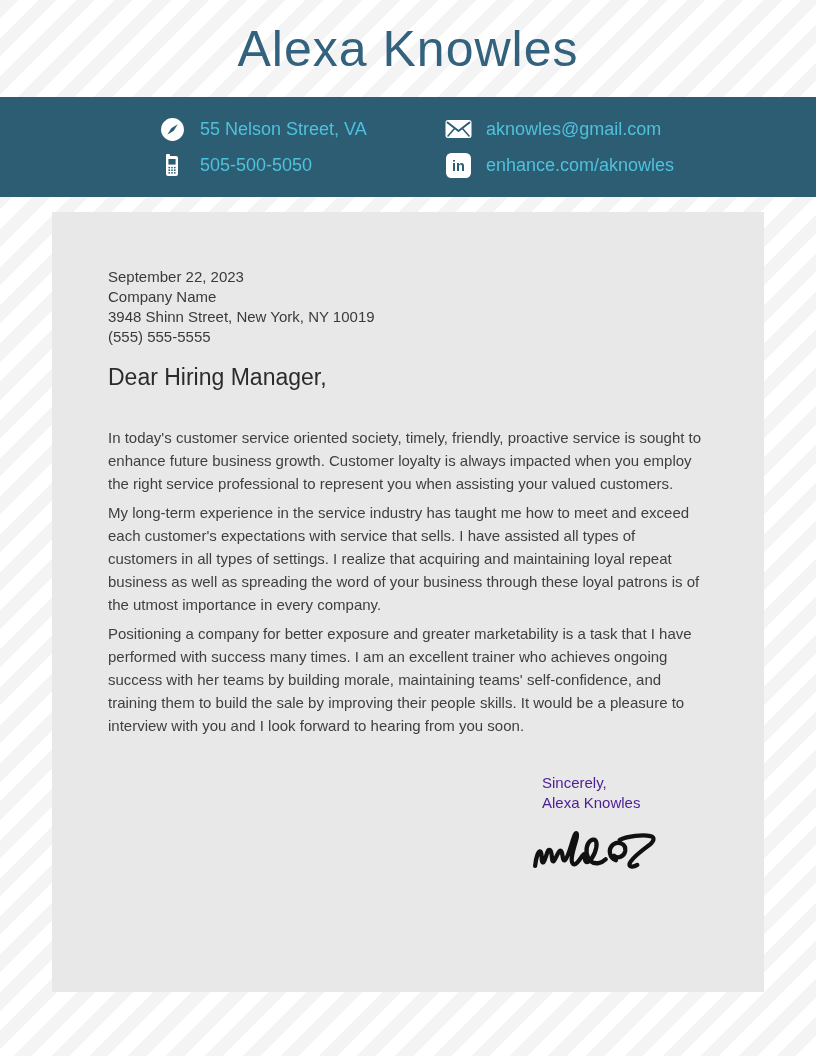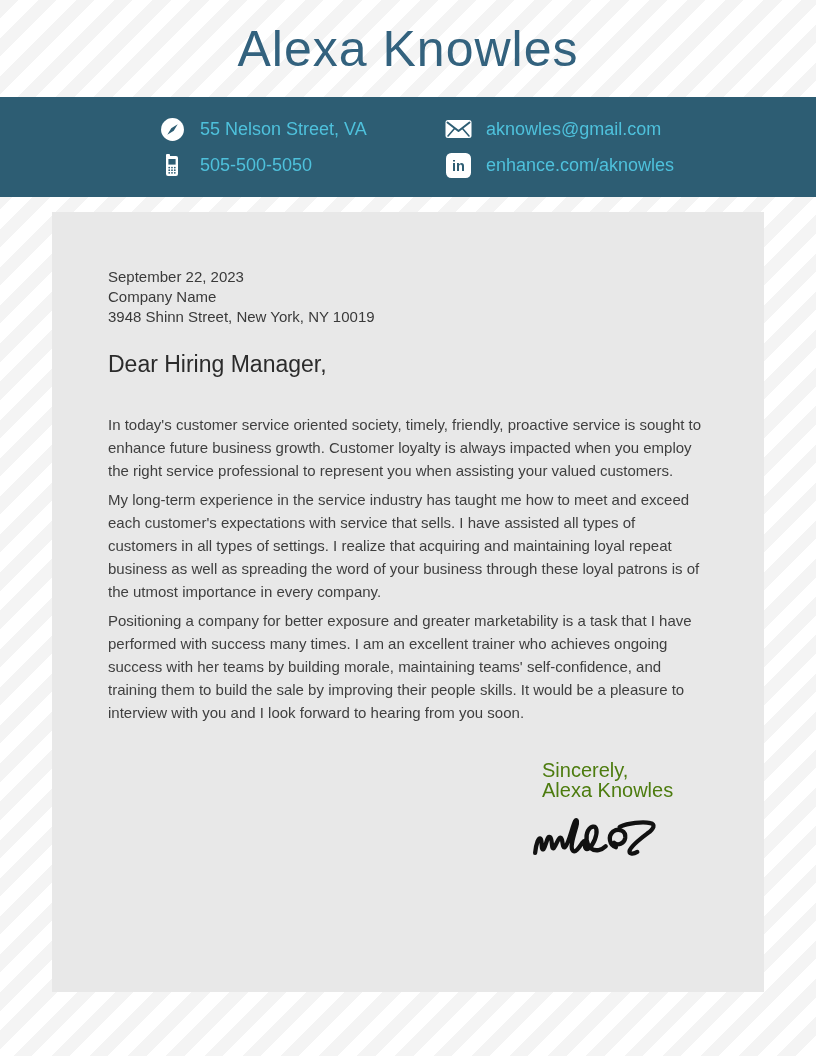--- a/index.html
+++ b/index.html
@@ -54,32 +54,32 @@
   .card {
     position:absolute; left:52px; top:212px;
     width:712px; height:780px;
     background:#e8e8e8;
     padding:55px 56px;
   }
   .addr-block div {
     font-size:15px; line-height:20px; color:#3a3a3a;
   }
   .salutation {
-    margin-top:24px;
+    margin-top:17px;
     font-size:23px; font-weight:400; color:#2b2b2b;
   }
   .body-par {
     font-size:15px; line-height:23px; color:#3f3f3f;
     max-width:600px;
   }
   .body-par.first { margin-top:35px; }
   .body-par + .body-par { margin-top:6px; }
 
   .closing-block { margin-top:36px; margin-left:434px; }
-  .closing-block div { font-size:20px; line-height:20px; color:#4d7c0f; }
+  .closing-block div { font-size:15px; line-height:20px; color:#4c1d95; }
   .signature-wrap { margin-top:12px; margin-left:419px; }
 </style>
 </head>
 <body>
 
 <div class="page">
 
   <div class="header">
     <div class="header-name">Alexa Knowles</div>
   </div>
@@ -142,20 +142,21 @@
     </div>
 
   </div>
 
   <div class="card">
 
     <div class="addr-block">
       <div>September 22, 2023</div>
       <div>Company Name</div>
       <div>3948 Shinn Street, New York, NY 10019</div>
+      <div>(555) 555-5555</div>
     </div>
 
     <div class="salutation">Dear Hiring Manager,</div>
 
     <p class="body-par first">In today's customer service oriented society, timely, friendly, proactive service is sought to enhance future business growth. Customer loyalty is always impacted when you employ the right service professional to represent you when assisting your valued customers.</p>
     <p class="body-par">My long-term experience in the service industry has taught me how to meet and exceed each customer's expectations with service that sells. I have assisted all types of customers in all types of settings. I realize that acquiring and maintaining loyal repeat business as well as spreading the word of your business through these loyal patrons is of the utmost importance in every company.</p>
     <p class="body-par">Positioning a company for better exposure and greater marketability is a task that I have performed with success many times. I am an excellent trainer who achieves ongoing success with her teams by building morale, maintaining teams' self-confidence, and training them to build the sale by improving their people skills. It would be a pleasure to interview with you and I look forward to hearing from you soon.</p>
 
     <div class="closing-block">
       <div>Sincerely,</div>

